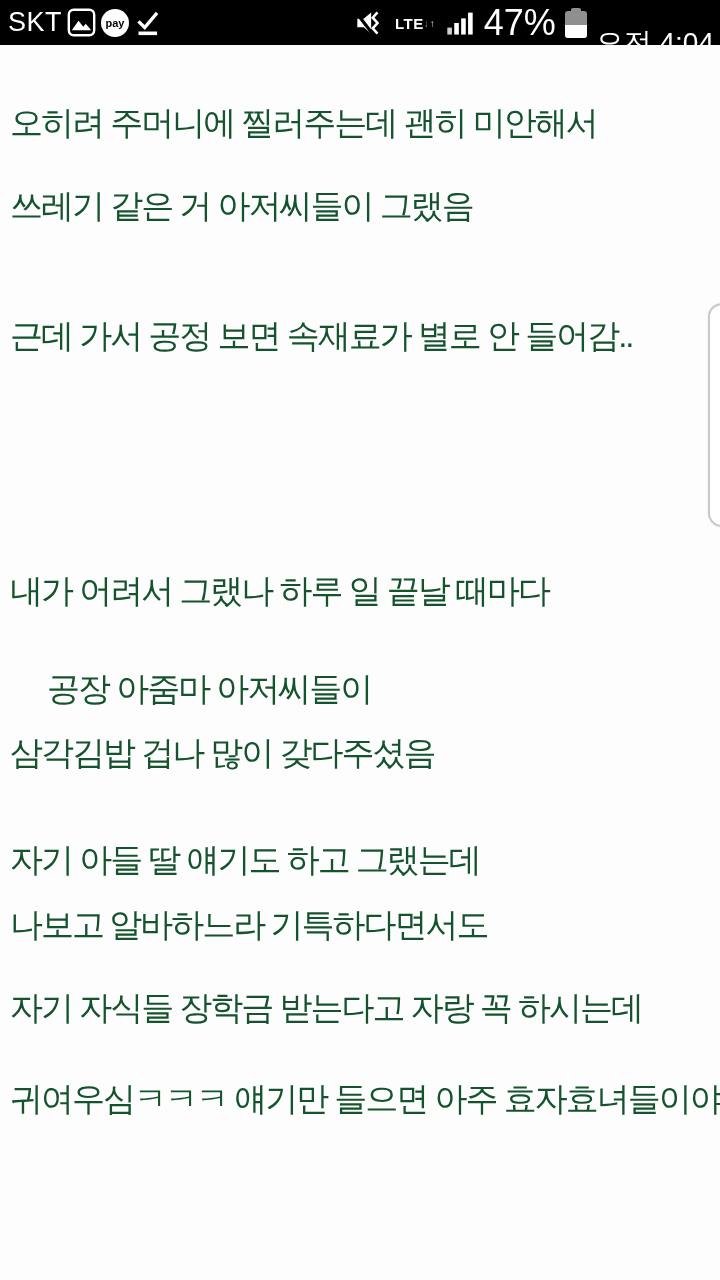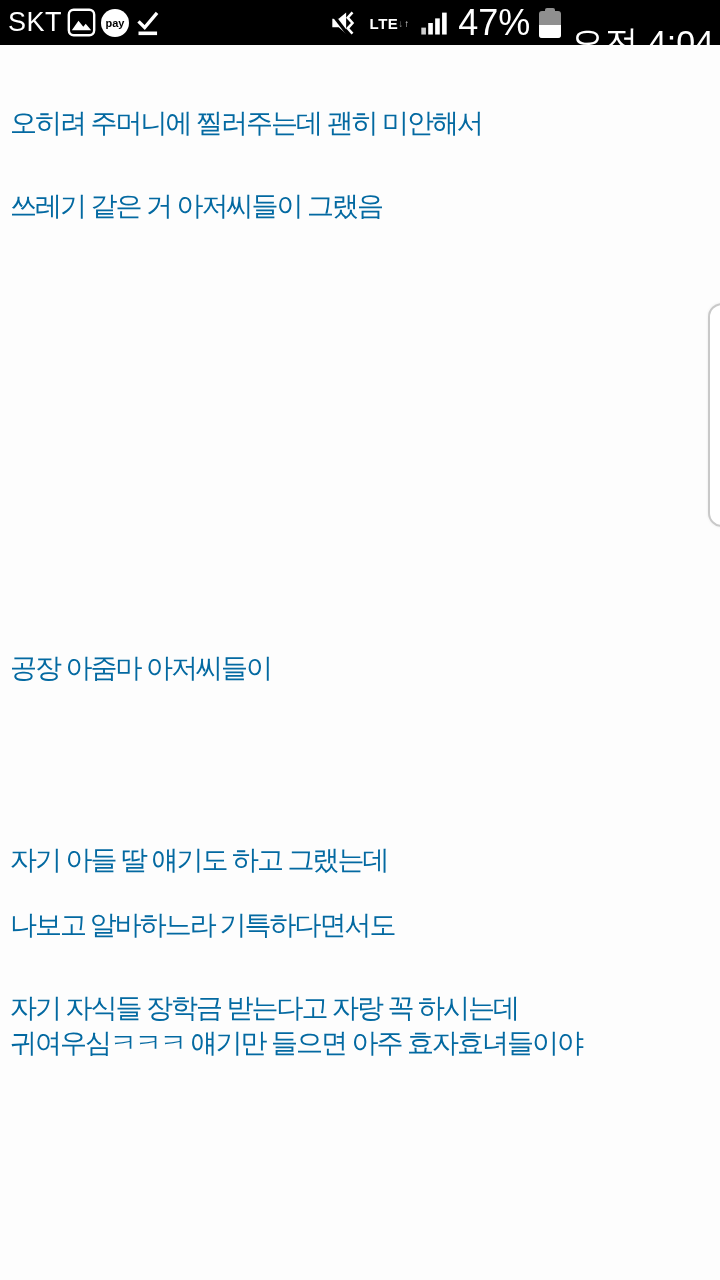--- a/index.html
+++ b/index.html
@@ -24,29 +24,29 @@
   .lte-arrows{font-size:10px;letter-spacing:1px;margin-top:1px;}
   .lte-arrows .dn{color:#8f8f8f;}
   .lte-arrows .up{color:#e6e6e6;}
   .pct{font-size:36px;}
   .battery{position:relative;width:22px;height:30px;margin-top:1px;}
   .battery .cap{position:absolute;top:0;left:6px;width:10px;height:4px;background:#8f8f8f;
                 border-radius:2px 2px 0 0;}
   .battery .bodyb{position:absolute;top:3px;left:0;width:22px;height:27px;border-radius:3px;
                 overflow:hidden;background:#8f8f8f;}
   .battery .fill{position:absolute;bottom:0;left:0;width:100%;height:47%;background:#fff;}
-  .clock{font-size:34px;letter-spacing:0;margin-top:40px;}
+  .clock{font-size:28px;letter-spacing:0;margin-top:40px;}
 
   
   .content{position:absolute;top:45px;left:0;width:720px;height:1235px;background:#fdfdfd;}
-  .line{position:absolute;left:10px;white-space:nowrap;color:#0369a1;
-        font-size:27px;line-height:36px;letter-spacing:-2px;}
+  .line{position:absolute;left:10px;white-space:nowrap;color:#14532d;
+        font-size:33px;line-height:36px;letter-spacing:-2px;}
   .l0{top:60px;}  .l1{top:143px;} .l2{top:273px;} .l3{top:355px;}
-  .l4{top:528px;} .l5{top:605px;} .l6{top:690px;} .l7{top:797px;}
-  .l8{top:862px;font-family:Liberation Serif, serif;} .l9{top:945px;} .l10{top:980px;} .l11{top:1195px;}
+  .l4{top:528px;} .l5{top:626px;margin-left:37px;} .l6{top:690px;} .l7{top:797px;}
+  .l8{top:862px;font-family:Liberation Serif, serif;} .l9{top:945px;} .l10{top:1036px;} .l11{top:1195px;}
 
   
   .scroll-handle{position:absolute;left:708px;top:303px;width:30px;height:224px;
                  background:#fff;border:2px solid #c9c9c9;border-radius:14px;
                  box-sizing:border-box;box-shadow:0 0 3px rgba(0,0,0,.08);}
 </style>
 </head>
 <body>
 
 <div class="screen">
@@ -106,21 +106,24 @@
           </span>
       </span>
 
       <span class="clock">오전 4:04</span>
     </div>
   </div>
 
   <div class="content">
     <div class="line l0">오히려 주머니에 찔러주는데 괜히 미안해서</div>
     <div class="line l1">쓰레기 같은 거 아저씨들이 그랬음</div>
+    <div class="line l2">근데 가서 공정 보면 속재료가 별로 안 들어감..</div>
+    <div class="line l4">내가 어려서 그랬나 하루 일 끝날 때마다</div>
     <div class="line l5">공장 아줌마 아저씨들이</div>
+    <div class="line l6">삼각김밥 겁나 많이 갖다주셨음</div>
     <div class="line l7">자기 아들 딸 얘기도 하고 그랬는데</div>
     <div class="line l8">나보고 알바하느라 기특하다면서도</div>
     <div class="line l9">자기 자식들 장학금 받는다고 자랑 꼭 하시는데</div>
     <div class="line l10">귀여우심ㅋㅋㅋ 얘기만 들으면 아주 효자효녀들이야</div>
   </div>
 
   <div class="scroll-handle"></div>
 
 </div>
 

